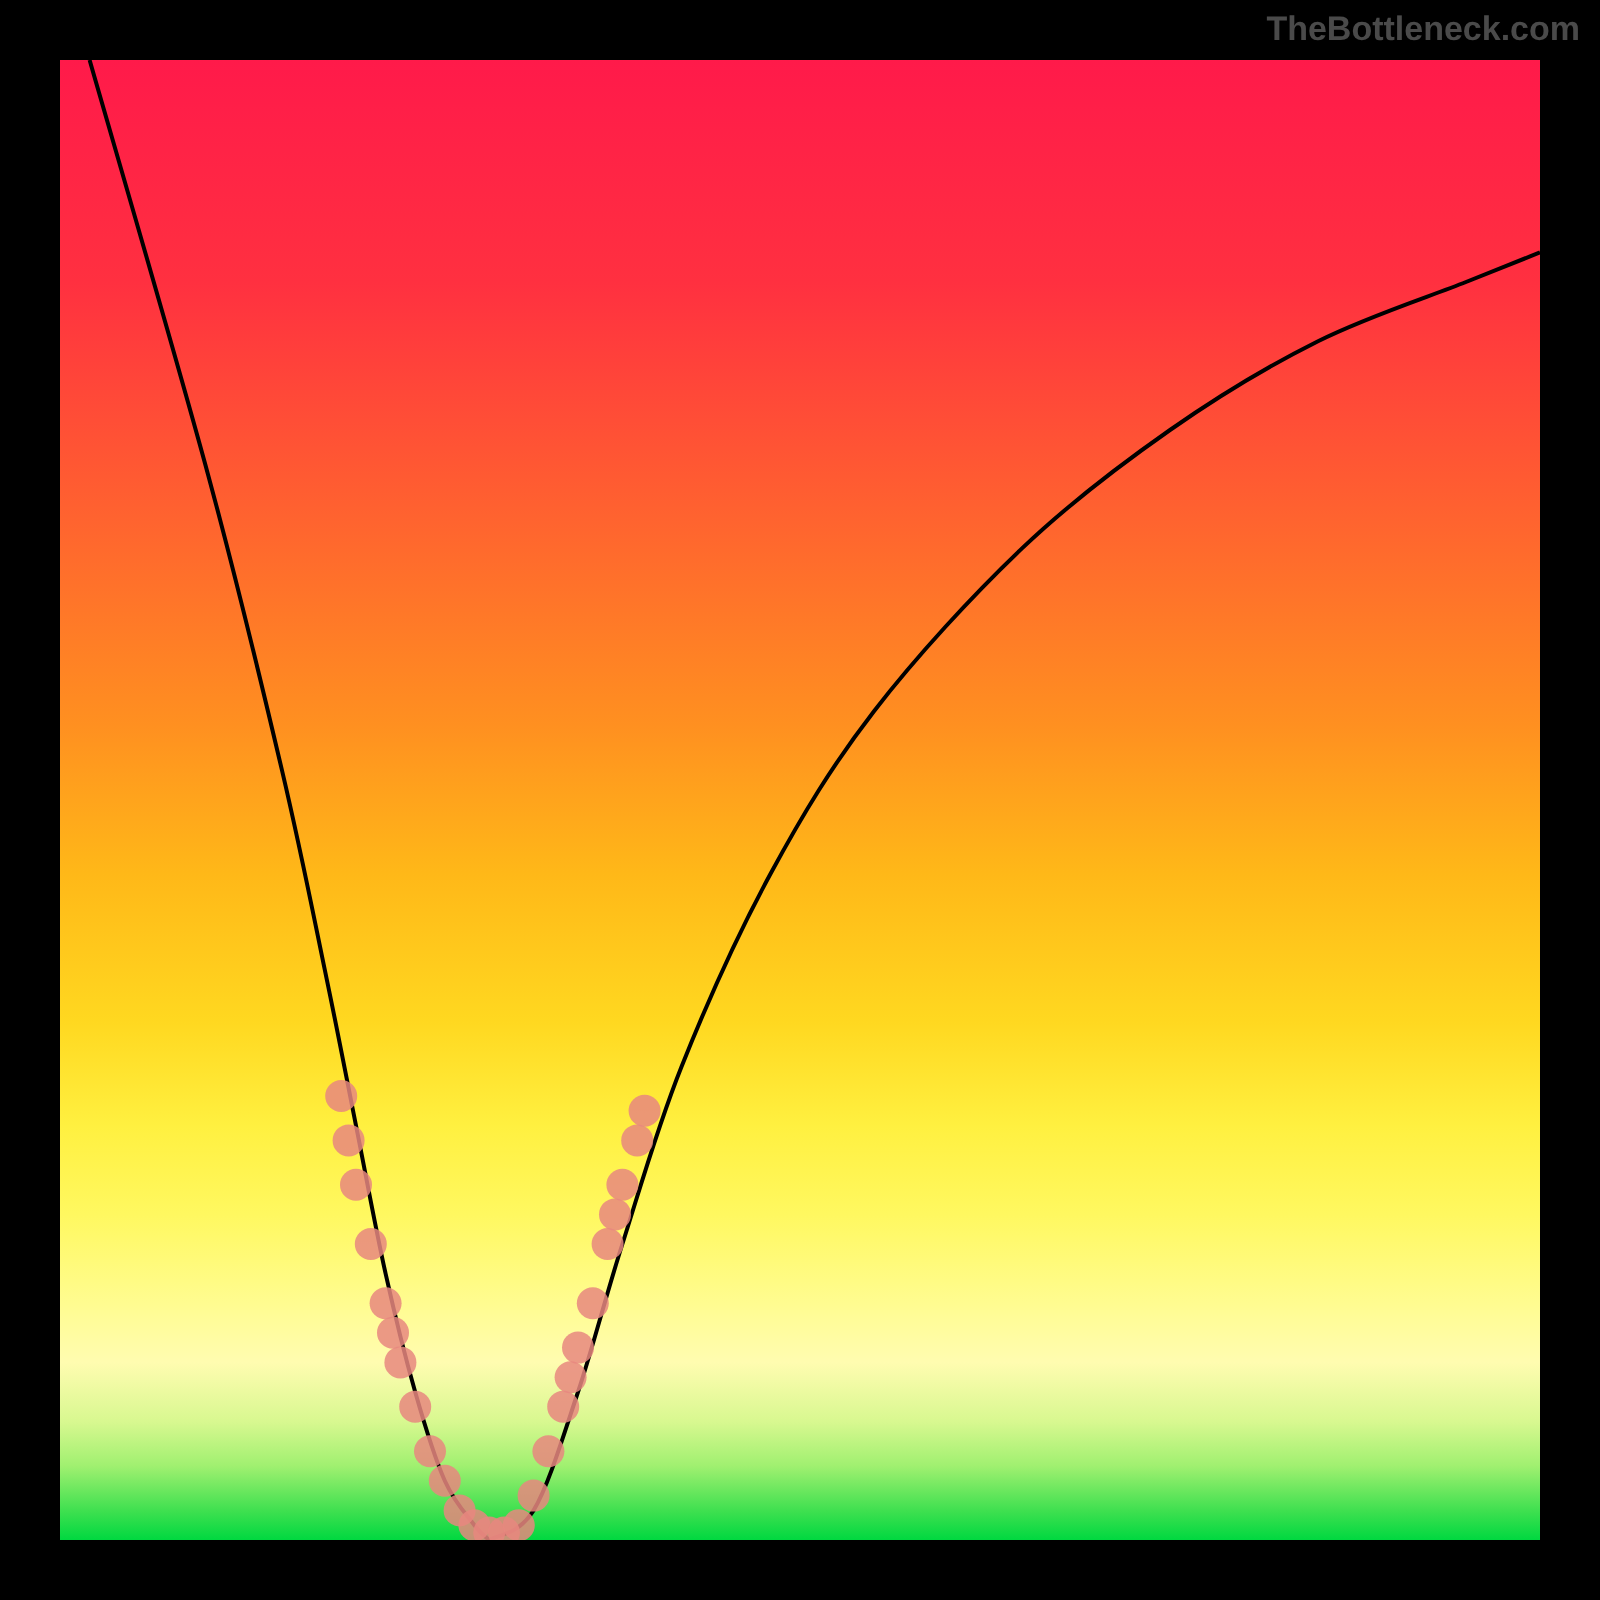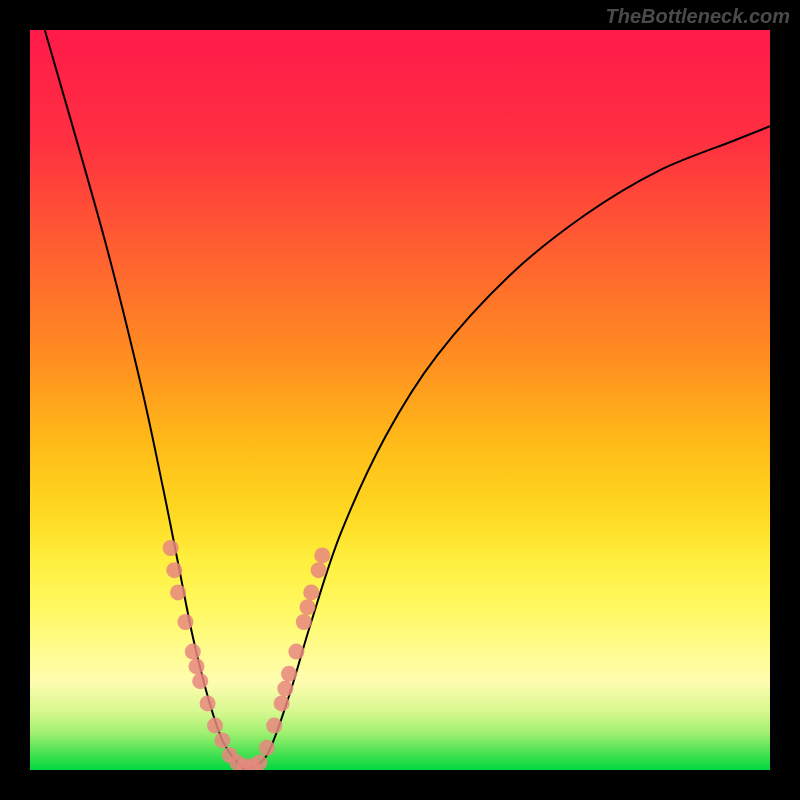--- a/index.html
+++ b/index.html
@@ -39,25 +39,24 @@
       position: absolute;
       top: 0;
       left: 0;
       width: 100%;
       height: 100%;
     }
     .watermark {
       position: absolute;
       top: 5px;
       right: 10px;
-      font-size: 20px;
+      font-size: 17px;
       font-weight: bold;
       color: #4a4a4a;
       font-family: Arial, sans-serif;
-      font-style: italic;
     }
   </style>
 </head>
 <body>
 
 <div class="chart-container">
   <div class="watermark">TheBottleneck.com</div>
   <div class="plot-area">
     <svg class="gradient-bg" viewBox="0 0 740 740" preserveAspectRatio="none">
       <defs>

